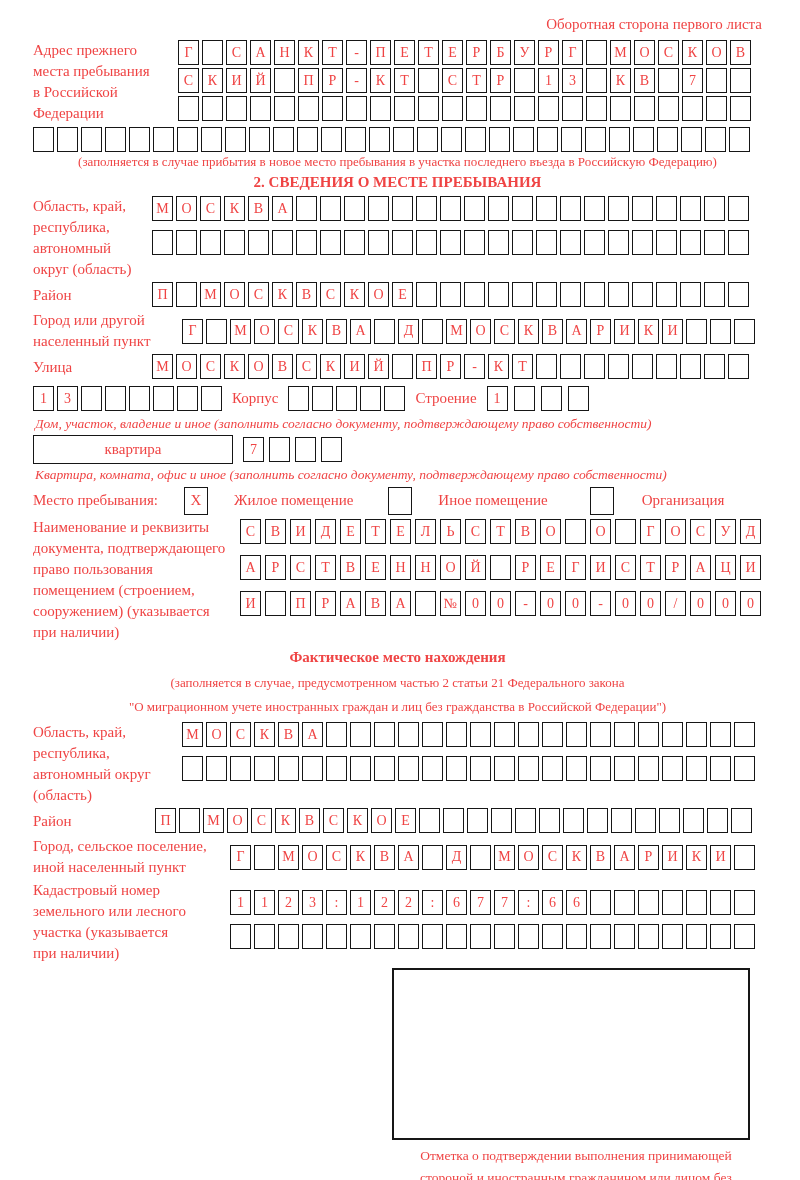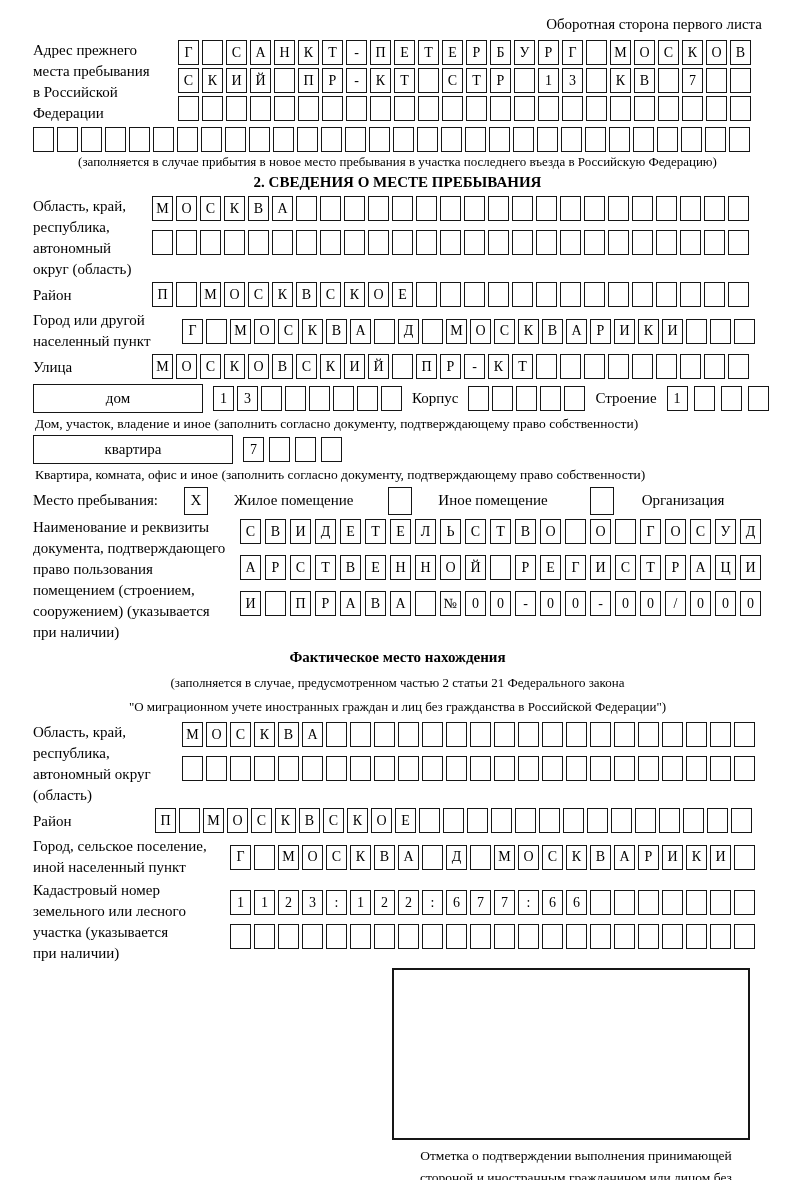--- a/index.html
+++ b/index.html
@@ -1,40 +1,40 @@
 <!DOCTYPE html>
 <html><head>
 <meta charset="utf-8">
 <style>
   html,body{margin:0;padding:0;background:#ffffff;}
   .page{
     position:relative;
     width:800px;height:1180px;
     background:#fff;
-    color:#000000;
+    color:#ef4444;
     font-family:"Liberation Serif","DejaVu Serif",serif;
     box-sizing:border-box;
     padding:16px 38px 0 33px;
     overflow:hidden;
   }
   .top-title{ text-align:right; font-size:15px; height:20px; }
   .frow{ display:flex; align-items:flex-start; }
   .frow.center{ align-items:center; }
   .rlabel{ font-size:15px; line-height:21px; flex:0 0 auto; }
   .prelines{ white-space:pre-line; }
   .boxcol{ display:flex; flex-direction:column; }
   .boxes{ display:flex; gap:3px; }
   .cell{
     width:21px;height:25px; box-sizing:border-box;
     border:1.6px solid #161616;
     display:flex;align-items:center;justify-content:center;
     font-size:14px; flex:0 0 auto; background:#fff;
   }
   .note{ font-size:13px; text-align:center; line-height:16px; }
-  .note-left{ font-size:13.5px; text-align:left; line-height:17px; margin:2px 0 3px 2px; }
+  .note-left{ font-size:13.5px; text-align:left; line-height:17px; margin:2px 0 3px 2px;font-style:italic; }
   .sec-title{ text-align:center; font-weight:bold; font-size:15px; margin:4px 0 5px 0; }
   .widebox{
     box-sizing:border-box; border:1.6px solid #161616; height:29px;
     display:flex; align-items:center; justify-content:center;
     font-size:15px; flex:0 0 auto; background:#fff;
   }
   .inline-lbl{ font-size:15px; line-height:29px; flex:0 0 auto; }
   .checkbox{
     width:24px;height:28px;box-sizing:border-box;border:1.6px solid #161616;
     display:flex;align-items:center;justify-content:center;font-size:15px;flex:0 0 auto;background:#fff;
@@ -324,21 +324,20 @@
         <div class="cell"></div>
         <div class="cell"></div>
         <div class="cell"></div>
         <div class="cell"></div>
         <div class="cell"></div>
         <div class="cell"></div>
       </div>
   </div>
 
   <div class="frow center mt4" style="column-gap:10px;">
-    <div class="widebox" style="width:170px;">дом</div>
     <div class="boxes">
         <div class="cell">1</div>
         <div class="cell">3</div>
         <div class="cell"></div>
         <div class="cell"></div>
         <div class="cell"></div>
         <div class="cell"></div>
         <div class="cell"></div>
         <div class="cell"></div>
       </div>

